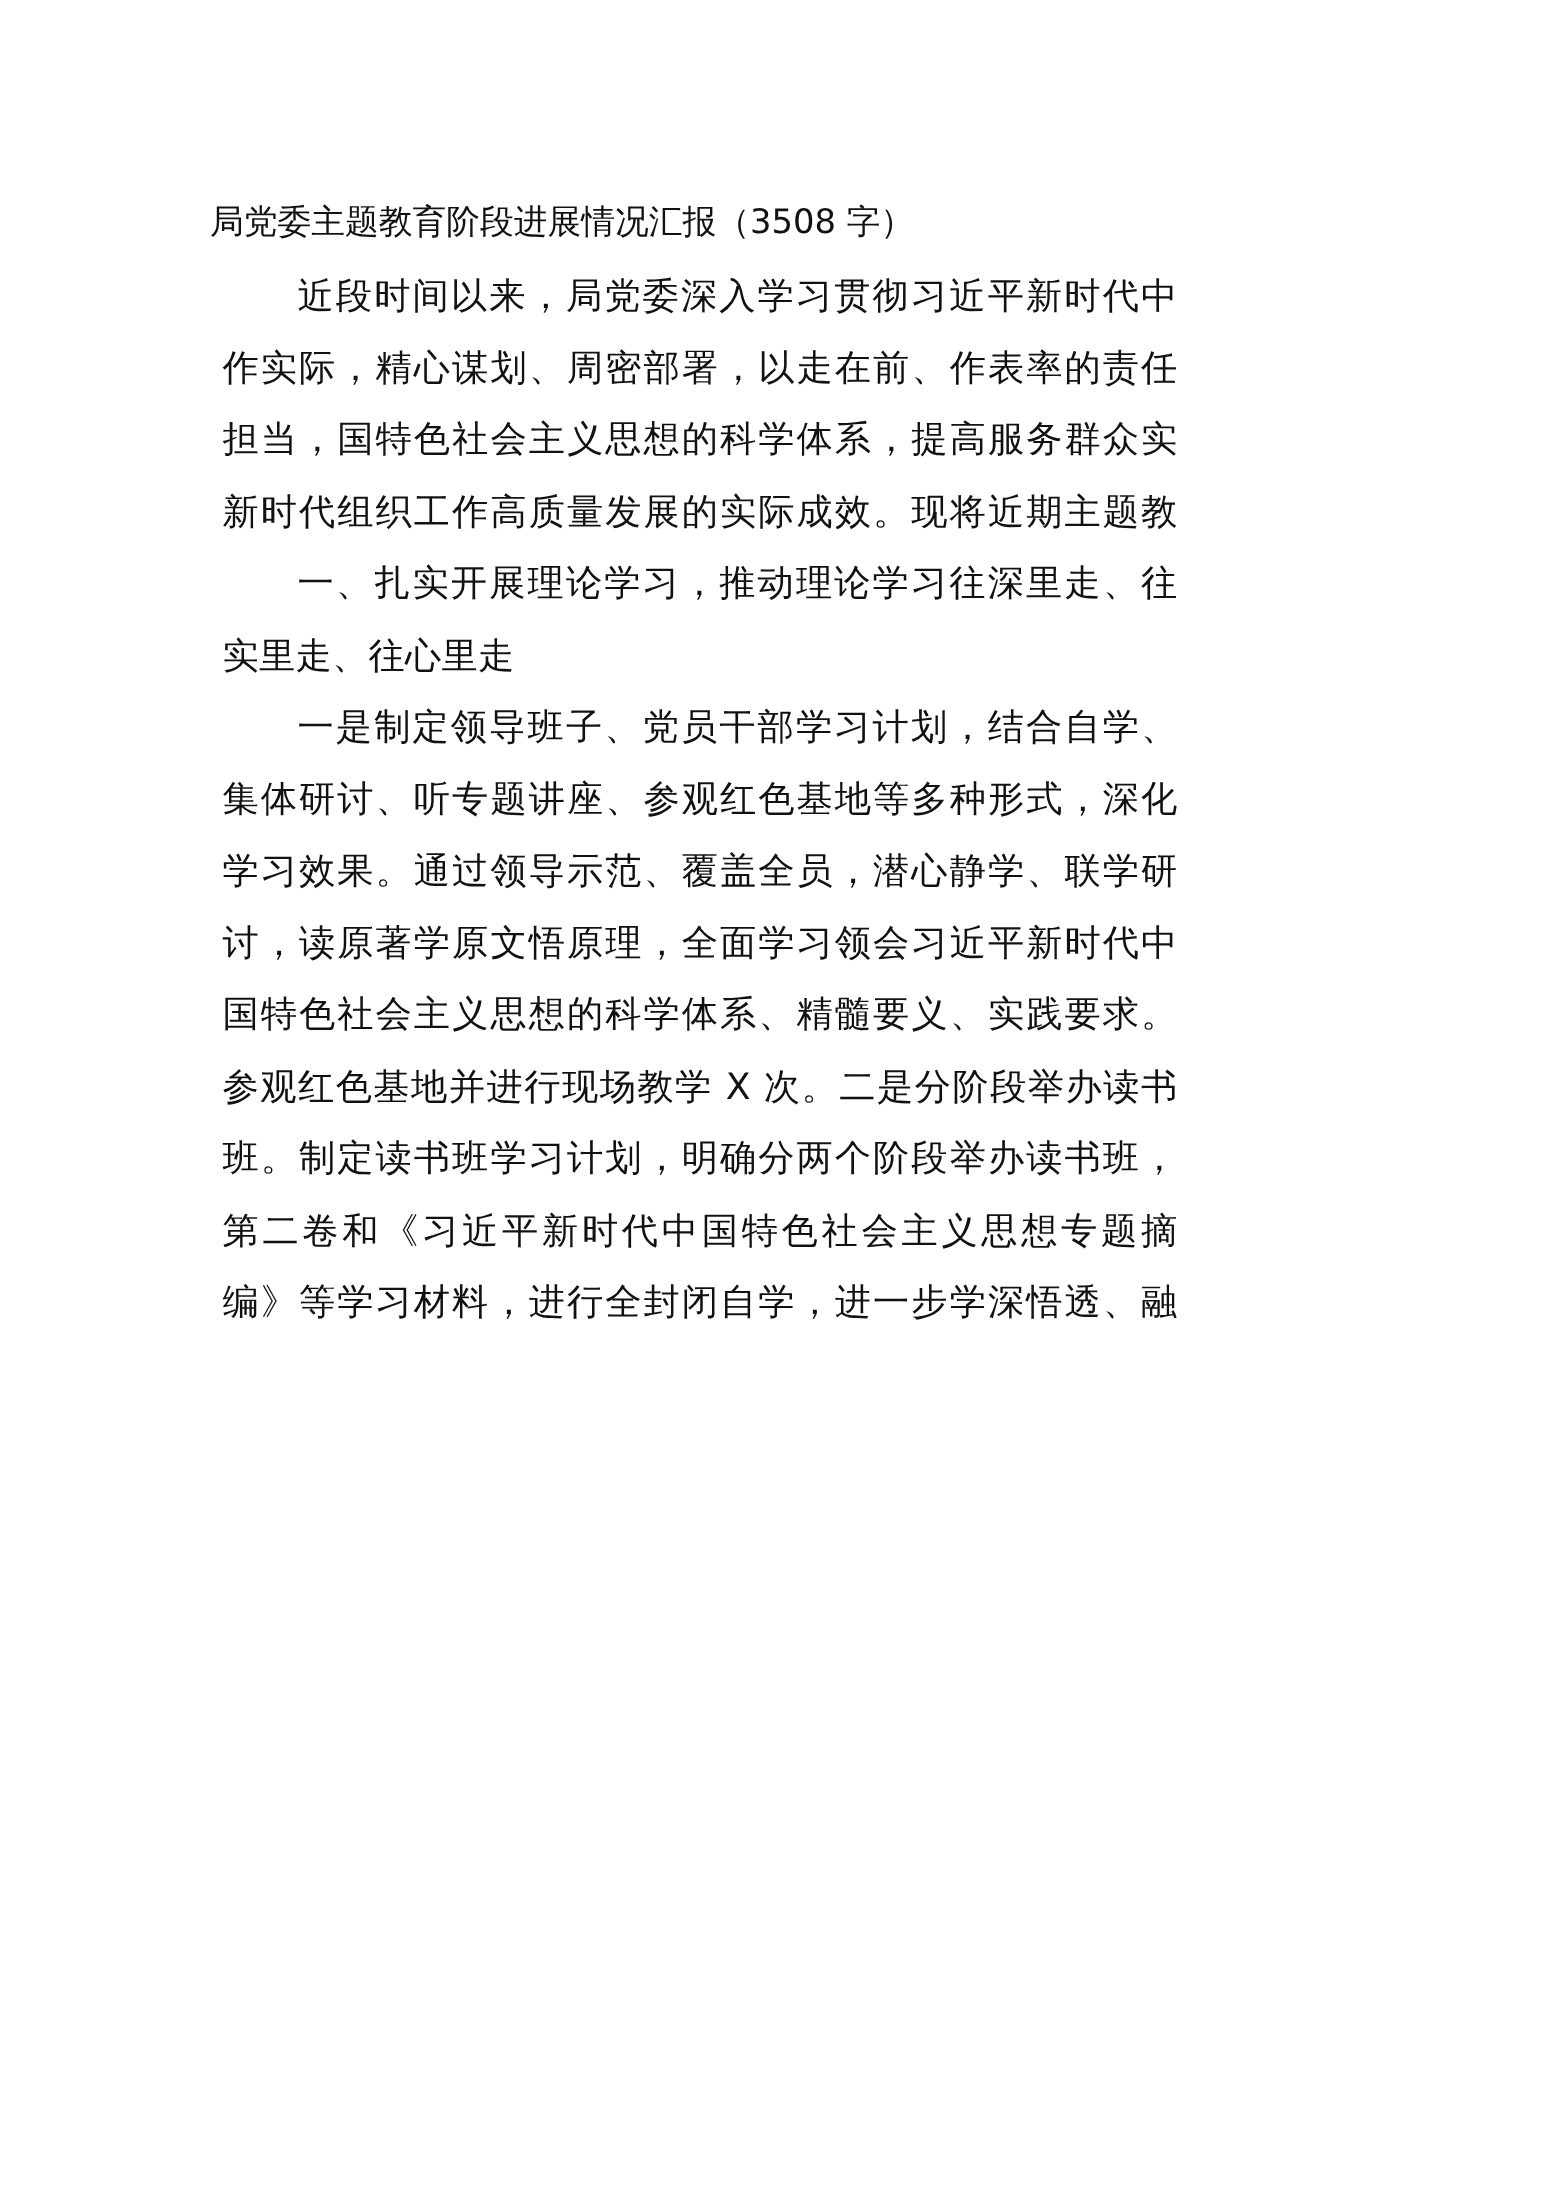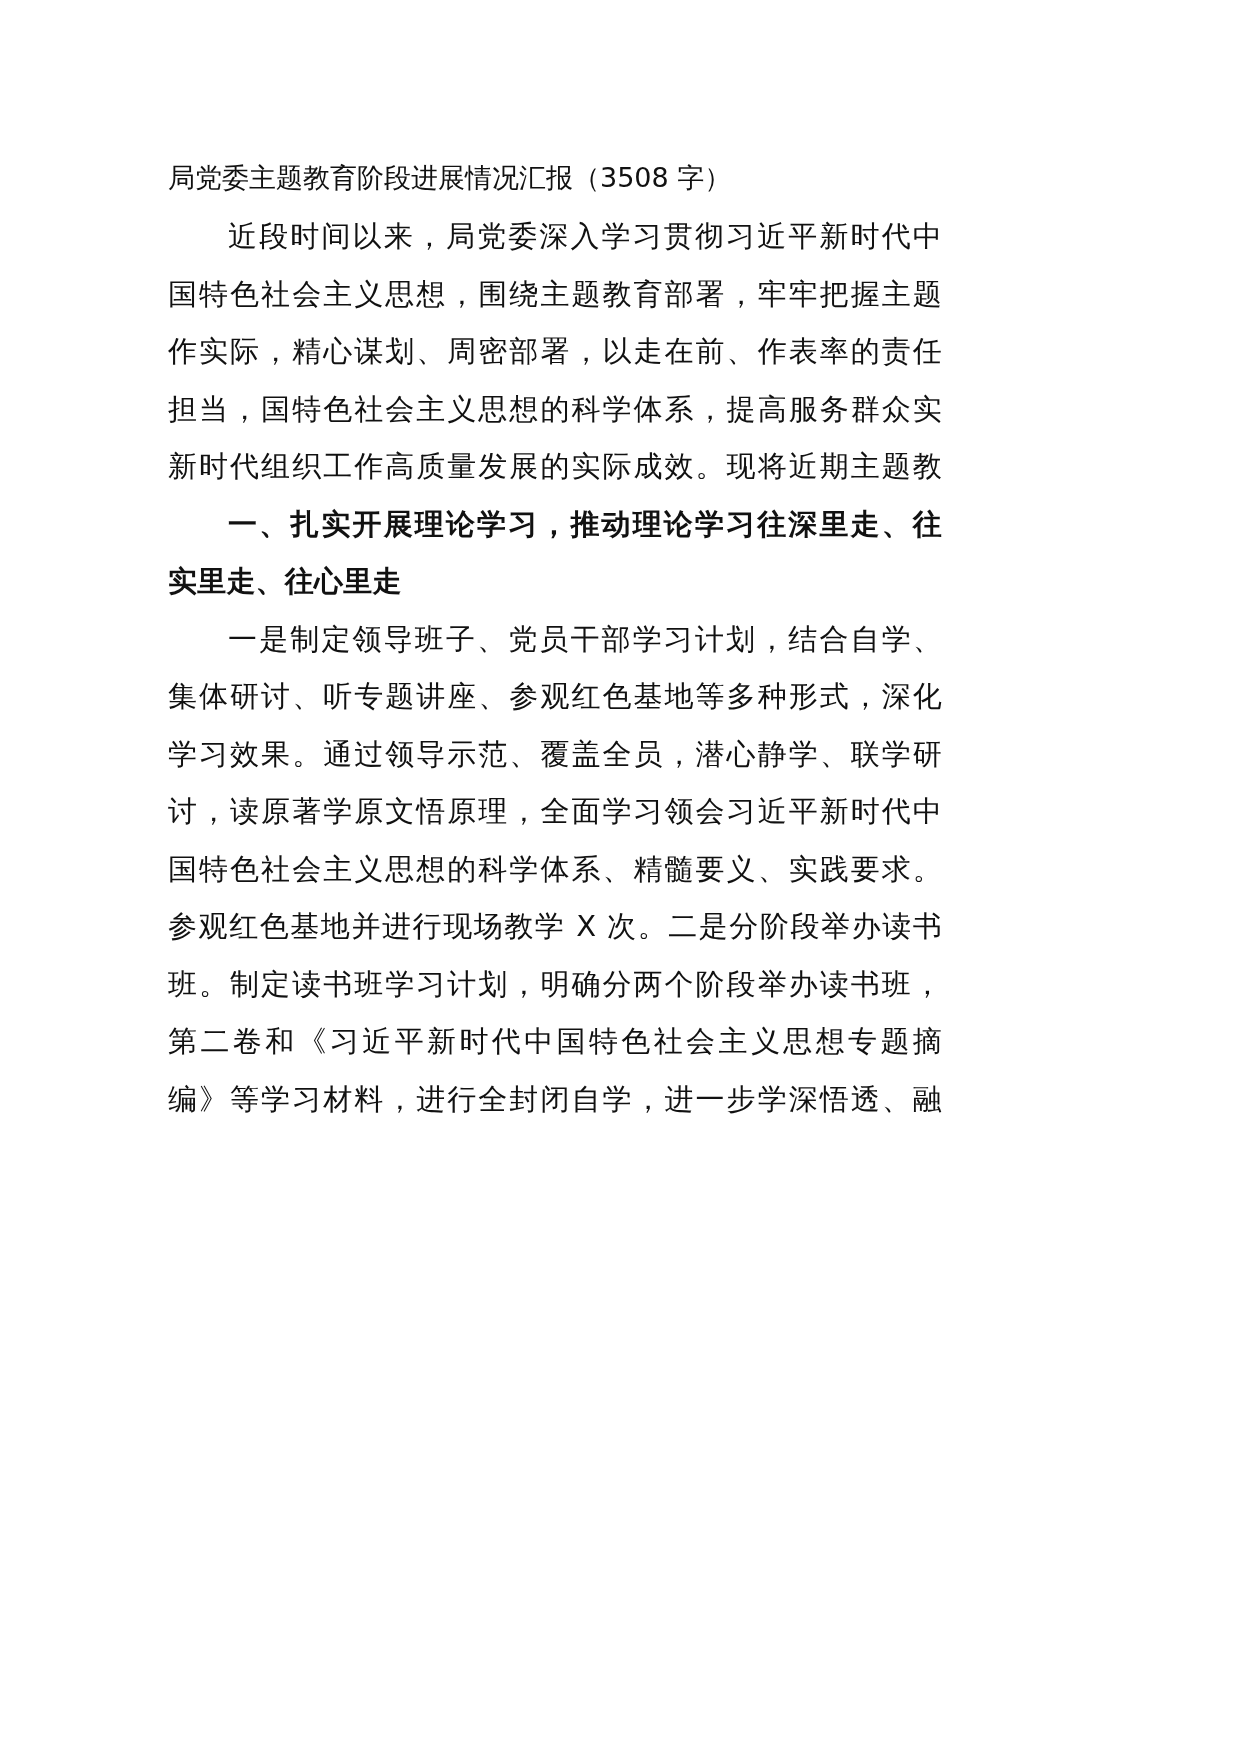--- a/index.html
+++ b/index.html
@@ -47,37 +47,37 @@
     }
     .title {
       display: block;
       height: 52px;
       line-height: 52px;
       font-size: 27px;
       white-space: nowrap;
       margin-bottom: 4px;
     }
     .heading .line {
-      font-weight: bold;
+      font-weight: normal;
     }
     .para {
       display: block;
+      margin-left: 10px;
     }
   </style>
 </head>
 <body>
 
 <div class="page">
   <div class="content">
 
     <div class="title">局党委主题教育阶段进展情况汇报（3508 字）</div>
 
     <div class="para">
       <span class="line indent">近段时间以来，局党委深入学习贯彻习近平新时代中</span>
-      <span class="line">国特色社会主义思想，围绕主题教育部署，牢牢把握主题</span>
       <span class="line">作实际，精心谋划、周密部署，以走在前、作表率的责任</span>
       <span class="line">担当，国特色社会主义思想的科学体系，提高服务群众实</span>
       <span class="line">新时代组织工作高质量发展的实际成效。现将近期主题教</span>
     </div>
 
     <div class="para heading">
       <span class="line indent">一、扎实开展理论学习，推动理论学习往深里走、往</span>
       <span class="line last">实里走、往心里走</span>
     </div>
 

